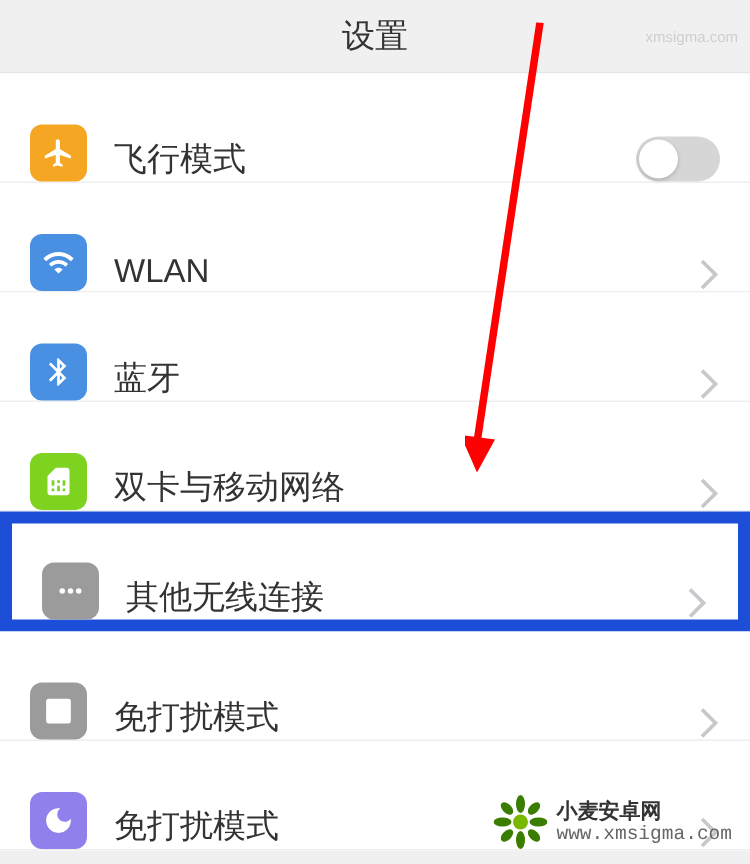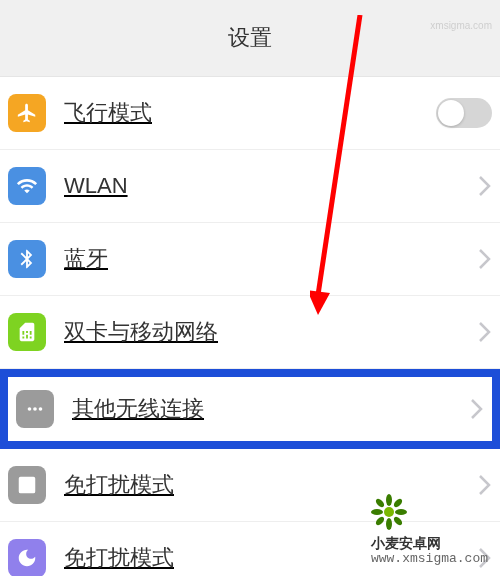--- a/index.html
+++ b/index.html
@@ -9,42 +9,41 @@
     }
     body {
       width: 500px;
       height: 576px;
       background: #f0f0f0;
       font-family: -apple-system, BlinkMacSystemFont, "Segoe UI", "PingFang SC", "Microsoft YaHei", sans-serif;
       position: relative;
       overflow: hidden;
     }
     .header {
-      height: 76px;
+      height: 48px;
       display: flex;
       align-items: center;
       justify-content: center;
       background: #f0f0f0;
     }
     .header-title {
       font-size: 22px;
       color: #333;
     }
     .list {
       background: #fff;
       border-top: 1px solid #e5e5e5;
     }
     .row {
       display: flex;
-      align-items: center;
+      align-items: flex-end;
       height: 73px;
-      padding: 0 8px;
+      padding: 0 20px;
       border-bottom: 1px solid #eee;
       background: #fff;
-      text-decoration: underline;
     }
     .row.highlighted {
       border: 8px solid #1d4ed8;
       height: 80px;
     }
     .icon-box {
       width: 38px;
       height: 38px;
       border-radius: 8px;
       display: flex;
@@ -100,23 +99,22 @@
       position: absolute;
       top: 15px;
       left: 310px;
       pointer-events: none;
     }
     .watermark {
       position: absolute;
       bottom: 10px;
       right: 12px;
       display: flex;
-      align-items: flex-start;
+      align-items: center;
       gap: 6px;
-      flex-direction: column;
     }
     .watermark-logo {
       width: 36px;
       height: 36px;
       display: flex;
       align-items: center;
       justify-content: center;
     }
     .watermark-text {
       display: flex;

